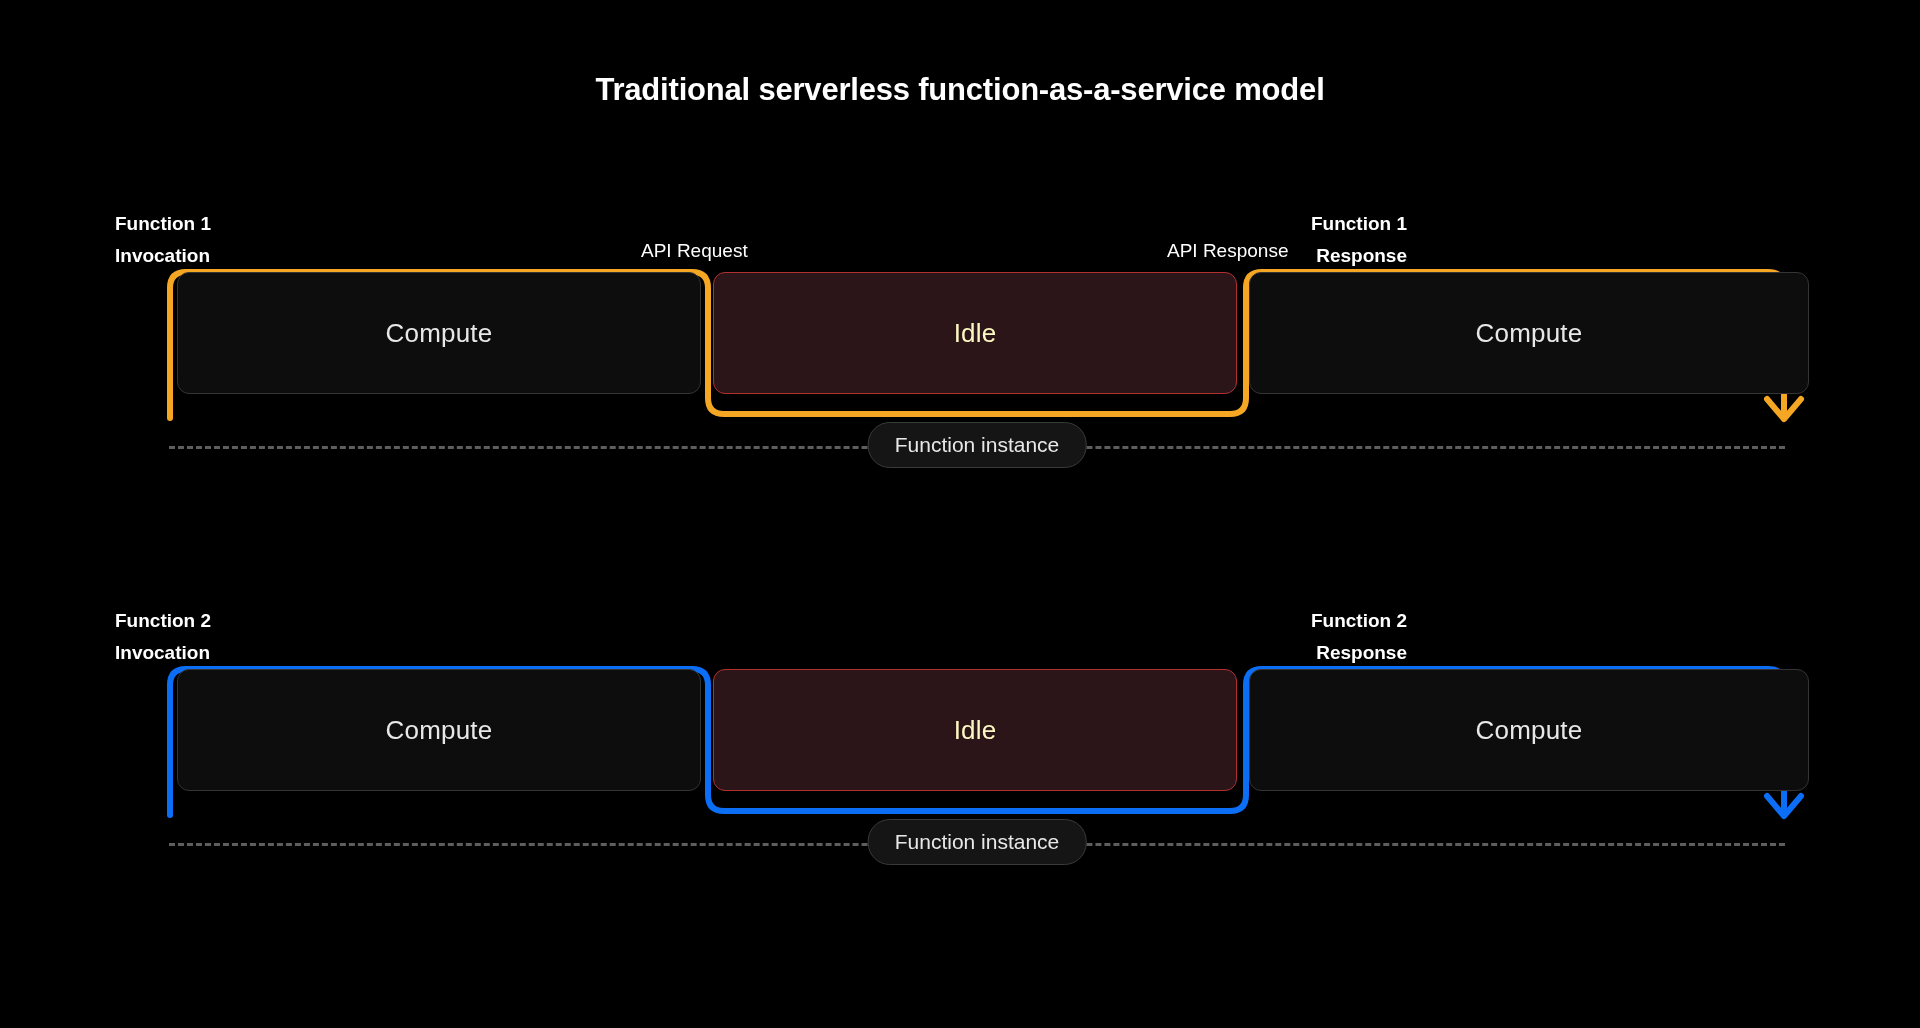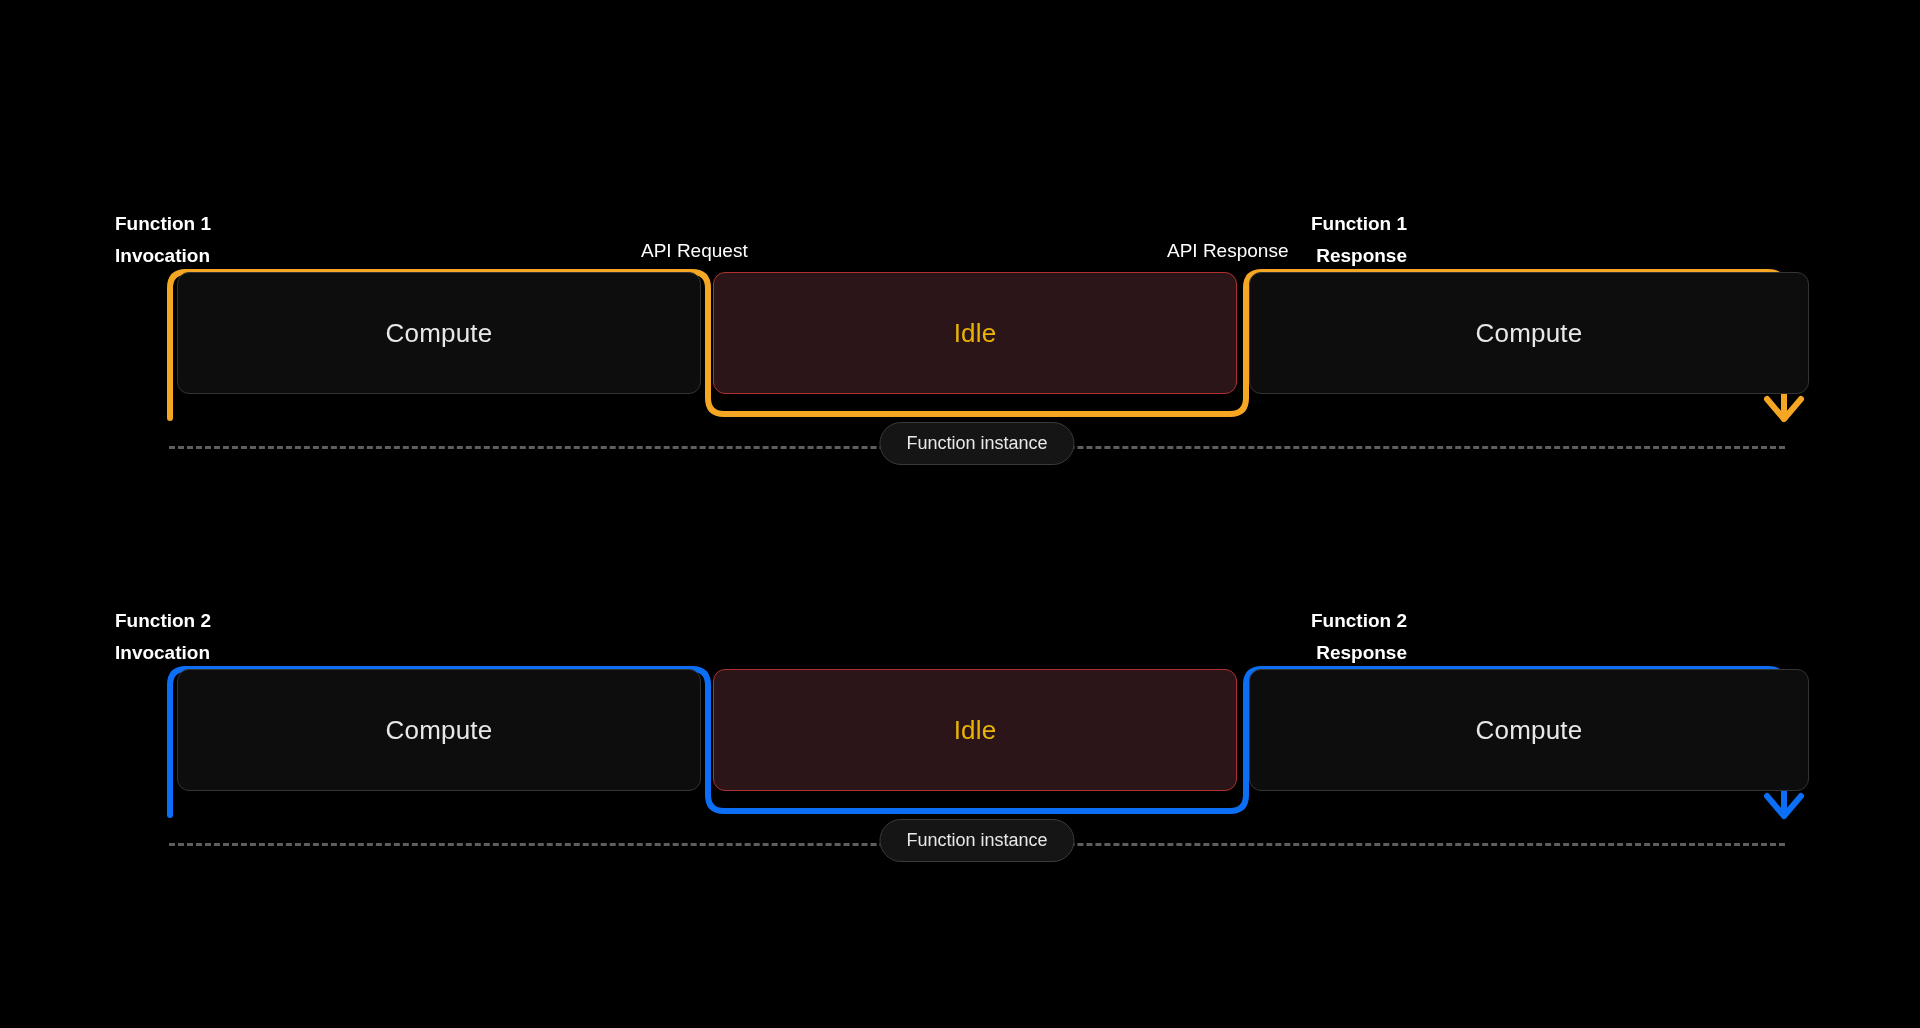--- a/index.html
+++ b/index.html
@@ -97,21 +97,21 @@
     box-sizing: border-box;
   }
   .stage-compute {
     background: #0d0d0d;
     border: 1px solid #343434;
     color: #e8e8e8;
   }
   .stage-idle {
     background: #2b1518;
     border: 1px solid #b03030;
-    color: #eab308;
+    color: #fef9c3;
   }
   .box-a { left: 0px;   width: 524px; }
   .box-b { left: 536px; width: 524px; }
   .box-c { left: 1072px; width: 560px; }
 
   
   .instance-line {
     position: absolute;
     left: 152px;
     right: 152px;
@@ -121,30 +121,31 @@
   }
   .instance-pill {
     position: absolute;
     left: 50%;
     top: 232px;
     transform: translateX(-50%);
     background: #151515;
     border: 1px solid #3a3a3a;
     border-radius: 22px;
     padding: 10px 26px;
-    font-size: 18px;
+    font-size: 21px;
     color: #e8e8e8;
     white-space: nowrap;
   }
 </style>
 </head>
 <body>
 
 <div id="stage">
 
+  <div class="title">Traditional serverless function-as-a-service model</div>
 
   <div class="row" id="row1">
 
     <div class="lbl lbl-invocation">Function 1
 Invocation</div>
     <div class="lbl lbl-response">Function 1
 Response</div>
 
     <div class="lbl-mid lbl-api-request">API Request</div>
     <div class="lbl-mid lbl-api-response">API Response</div>

